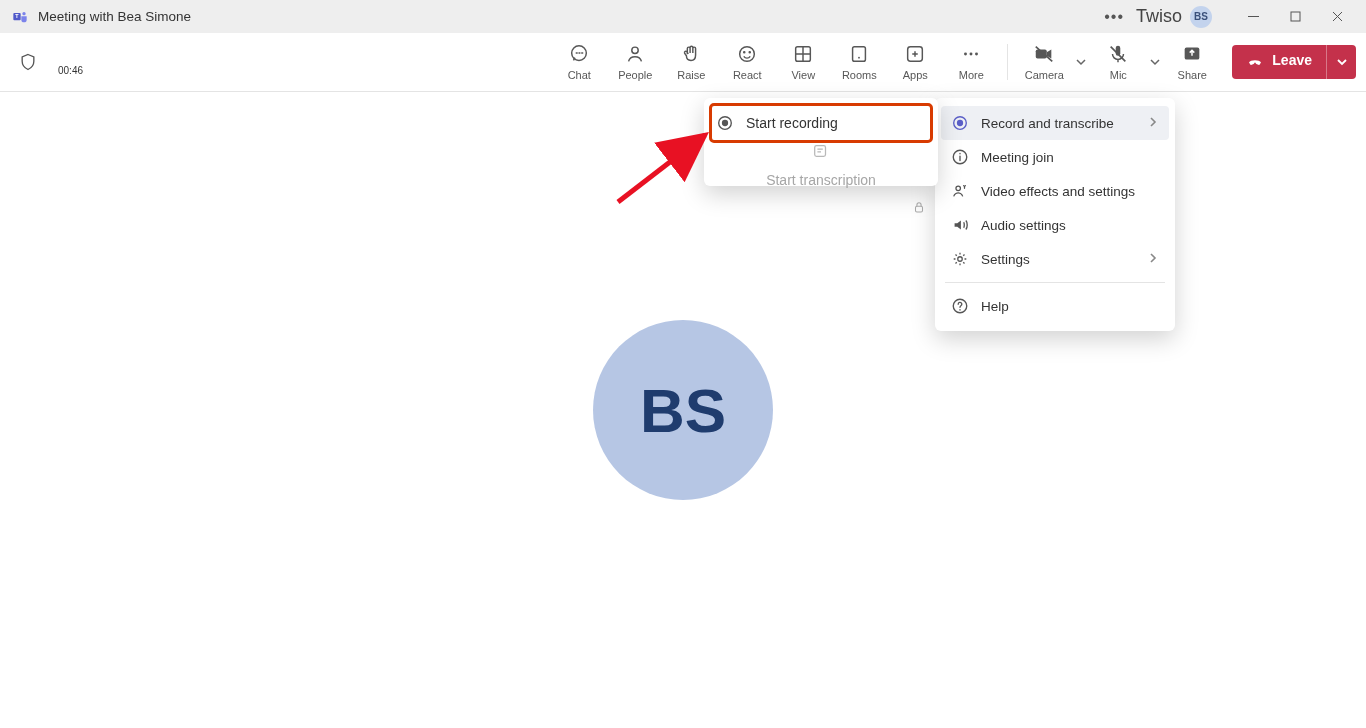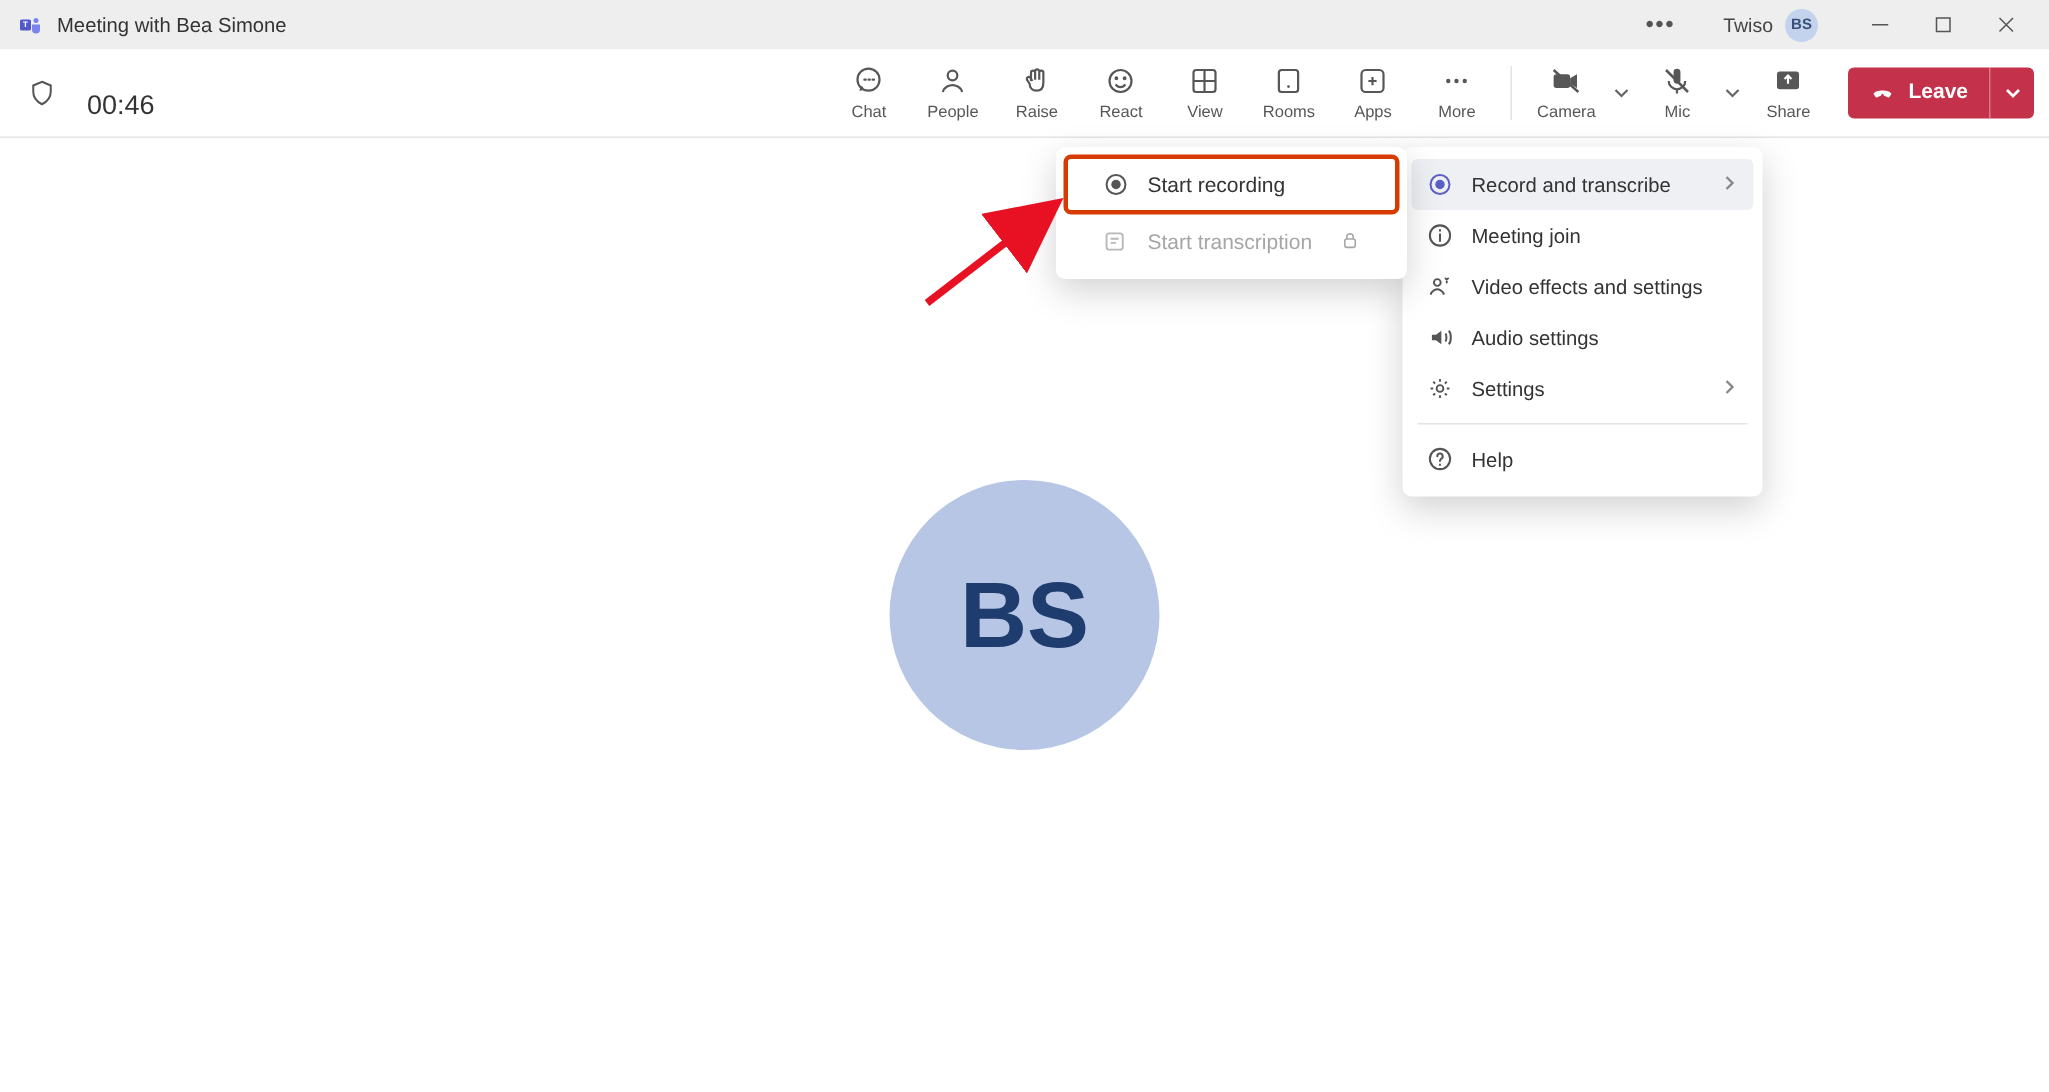--- a/index.html
+++ b/index.html
@@ -7,36 +7,36 @@
 
   
   .titlebar {
     height: 33px; background:#eeeeee; display:flex; align-items:center;
     padding:0 8px; color:#333; font-size:13.5px;
   }
   .titlebar .teams-icon { width:16px; height:16px; margin:0 10px 0 4px; display:flex; align-items:center; }
   .titlebar .title { flex-shrink:0; }
   .titlebar .spacer { flex:1; }
   .titlebar .dots { font-size:16px; color:#555; margin-right:12px; letter-spacing:1px; }
-  .titlebar .user { font-size:13px; color:#444; margin-right:8px;margin-left:20px; }
+  .titlebar .user { font-size:18px; color:#444; margin-right:8px; }
   .titlebar .avatar-sm {
     width:22px; height:22px; border-radius:50%; background:#c3d3ed;
     color:#3a507a; font-size:10px; font-weight:600; display:flex;
     align-items:center; justify-content:center; margin-right:20px;
   }
   .titlebar .winbtn { width:42px; height:33px; display:flex; align-items:center; justify-content:center; color:#555; }
   .titlebar .winbtn svg { width:11px; height:11px; }
 
   
   .toolbar {
     height:59px; background:#fff; border-bottom:1px solid #e4e4e4;
     display:flex; align-items:center; padding:0 10px 0 18px;
   }
   .toolbar .shield { width:20px; height:20px; margin-right:20px; color:#555; }
-  .toolbar .timer { font-size:18px; color:#333;margin-top:16px; }
+  .toolbar .timer { font-size:10px; color:#333;margin-top:16px; }
   .toolbar .spacer { flex:1; }
   .toolbar .tbtn {
     width:56px; height:69px; display:flex; flex-direction:column;
     align-items:center; justify-content:center; color:#575757; font-size:11px;
     gap:4px; position:relative;
   }
   .toolbar .tbtn .ico { width:22px; height:22px; display:flex; align-items:center; justify-content:center; }
   .toolbar .tbtn.active::after {
     content:""; position:absolute; bottom:-1px; left:6px; right:6px; height:3px;
     background:#5b5fc7; border-radius:2px;
@@ -83,24 +83,24 @@
   .more-menu .msep { height:1px; background:#e4e4e4; margin:6px 4px; }
 
   
   .sub-menu {
     position:absolute; top:98px; left:704px; width:234px;
     background:#fff; border-radius:6px; box-shadow:0 8px 24px rgba(0,0,0,.18);
     padding:6px;
   }
   .sub-menu .sitem {
     height:38px; display:flex; align-items:center; gap:12px;
-    padding:0 25px; border-radius:4px; font-size:14px; color:#333;
+    padding:0 6px; border-radius:4px; font-size:14px; color:#333;
   }
   .sub-menu .sitem.callout { outline:3px solid #d83b01; outline-offset:-2px; }
-  .sub-menu .sitem.disabled { color:#a6a6a6; }
+  .sub-menu .sitem.disabled { color:#a6a6a6;flex-direction:column; }
   .sub-menu .sitem .sico { width:18px; height:18px; display:flex; align-items:center; justify-content:center; color:#555; }
   .sub-menu .sitem.disabled .sico { color:#b8b8b8; }
   .sub-menu .sitem .lock { margin-left:auto; color:#a6a6a6; }
 
   
   .arrow {
     position:absolute; top:120px; left:610px; width:110px; height:90px;
     pointer-events:none;
   }
   .arrow svg { width:100%; height:100%; }

